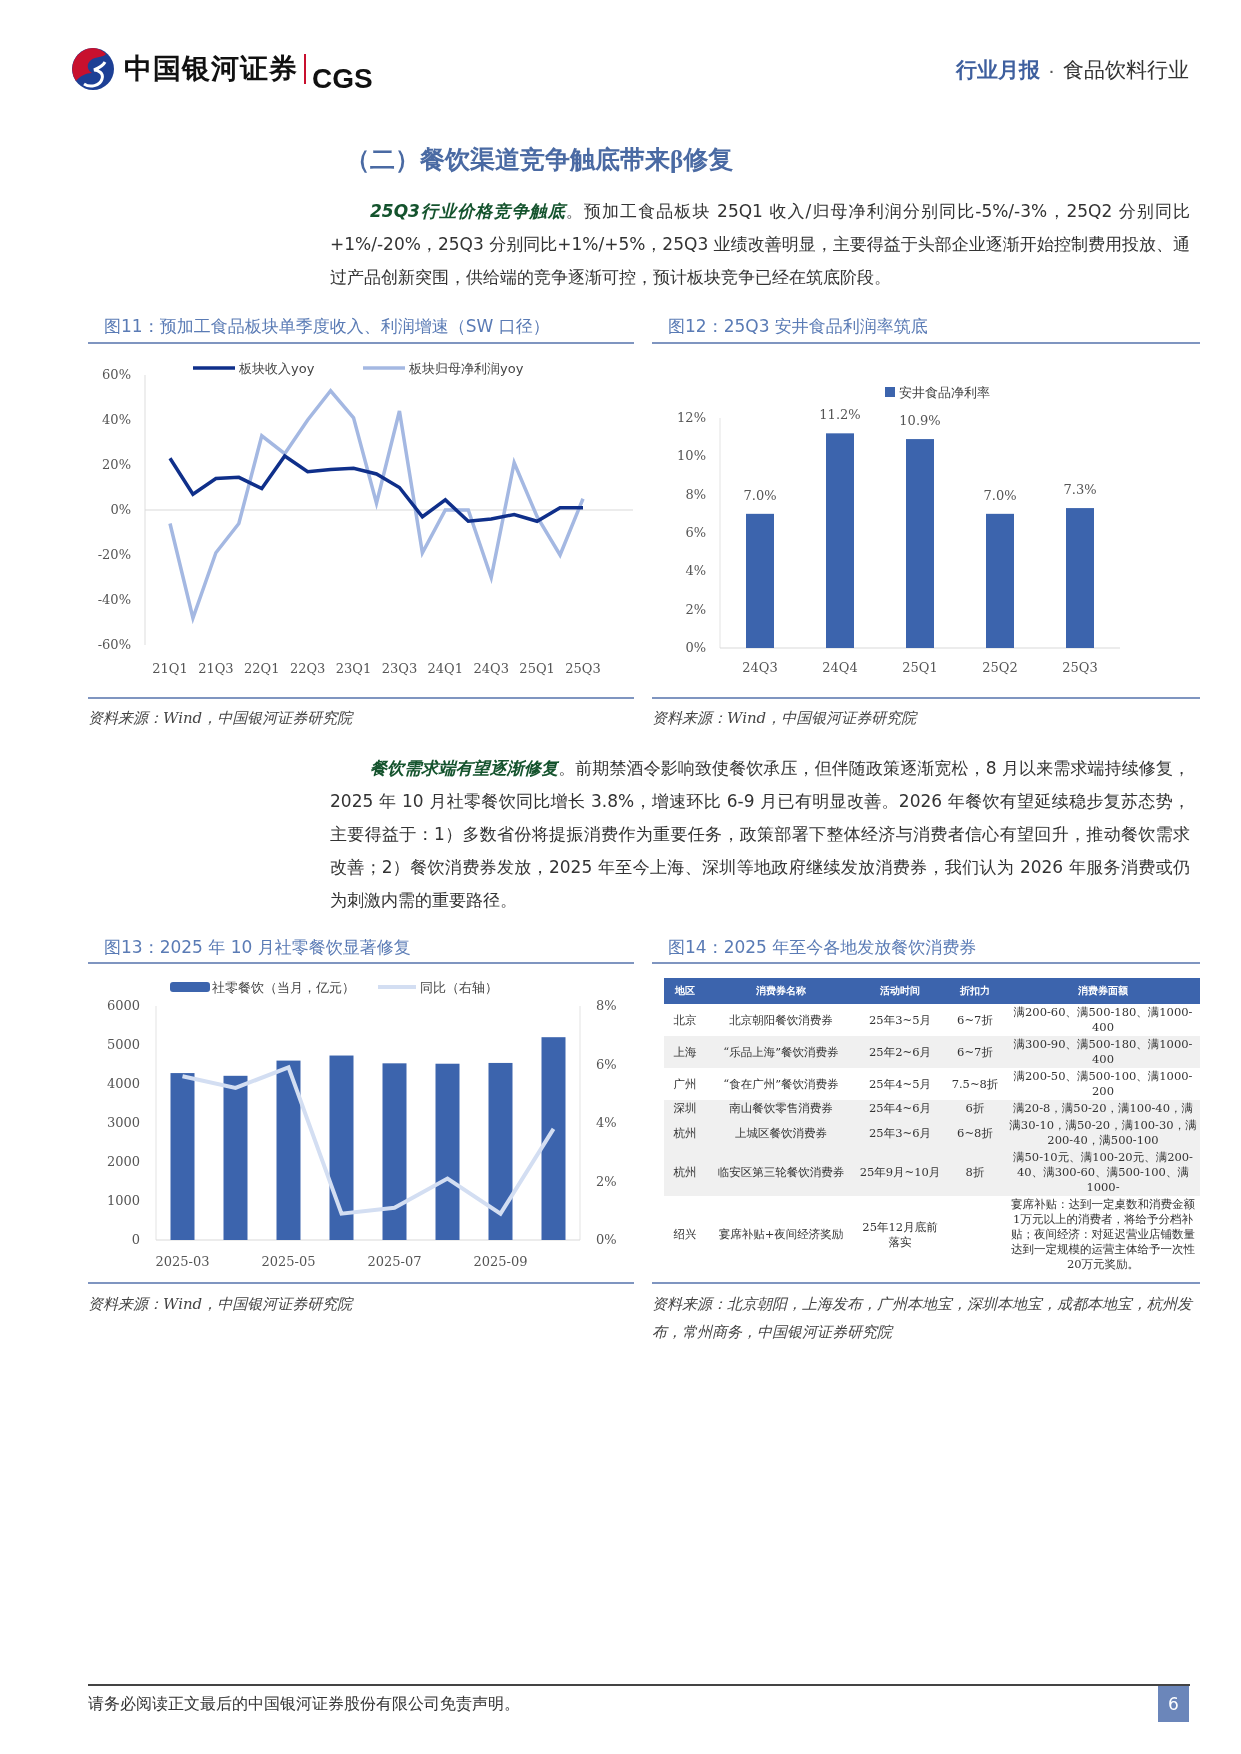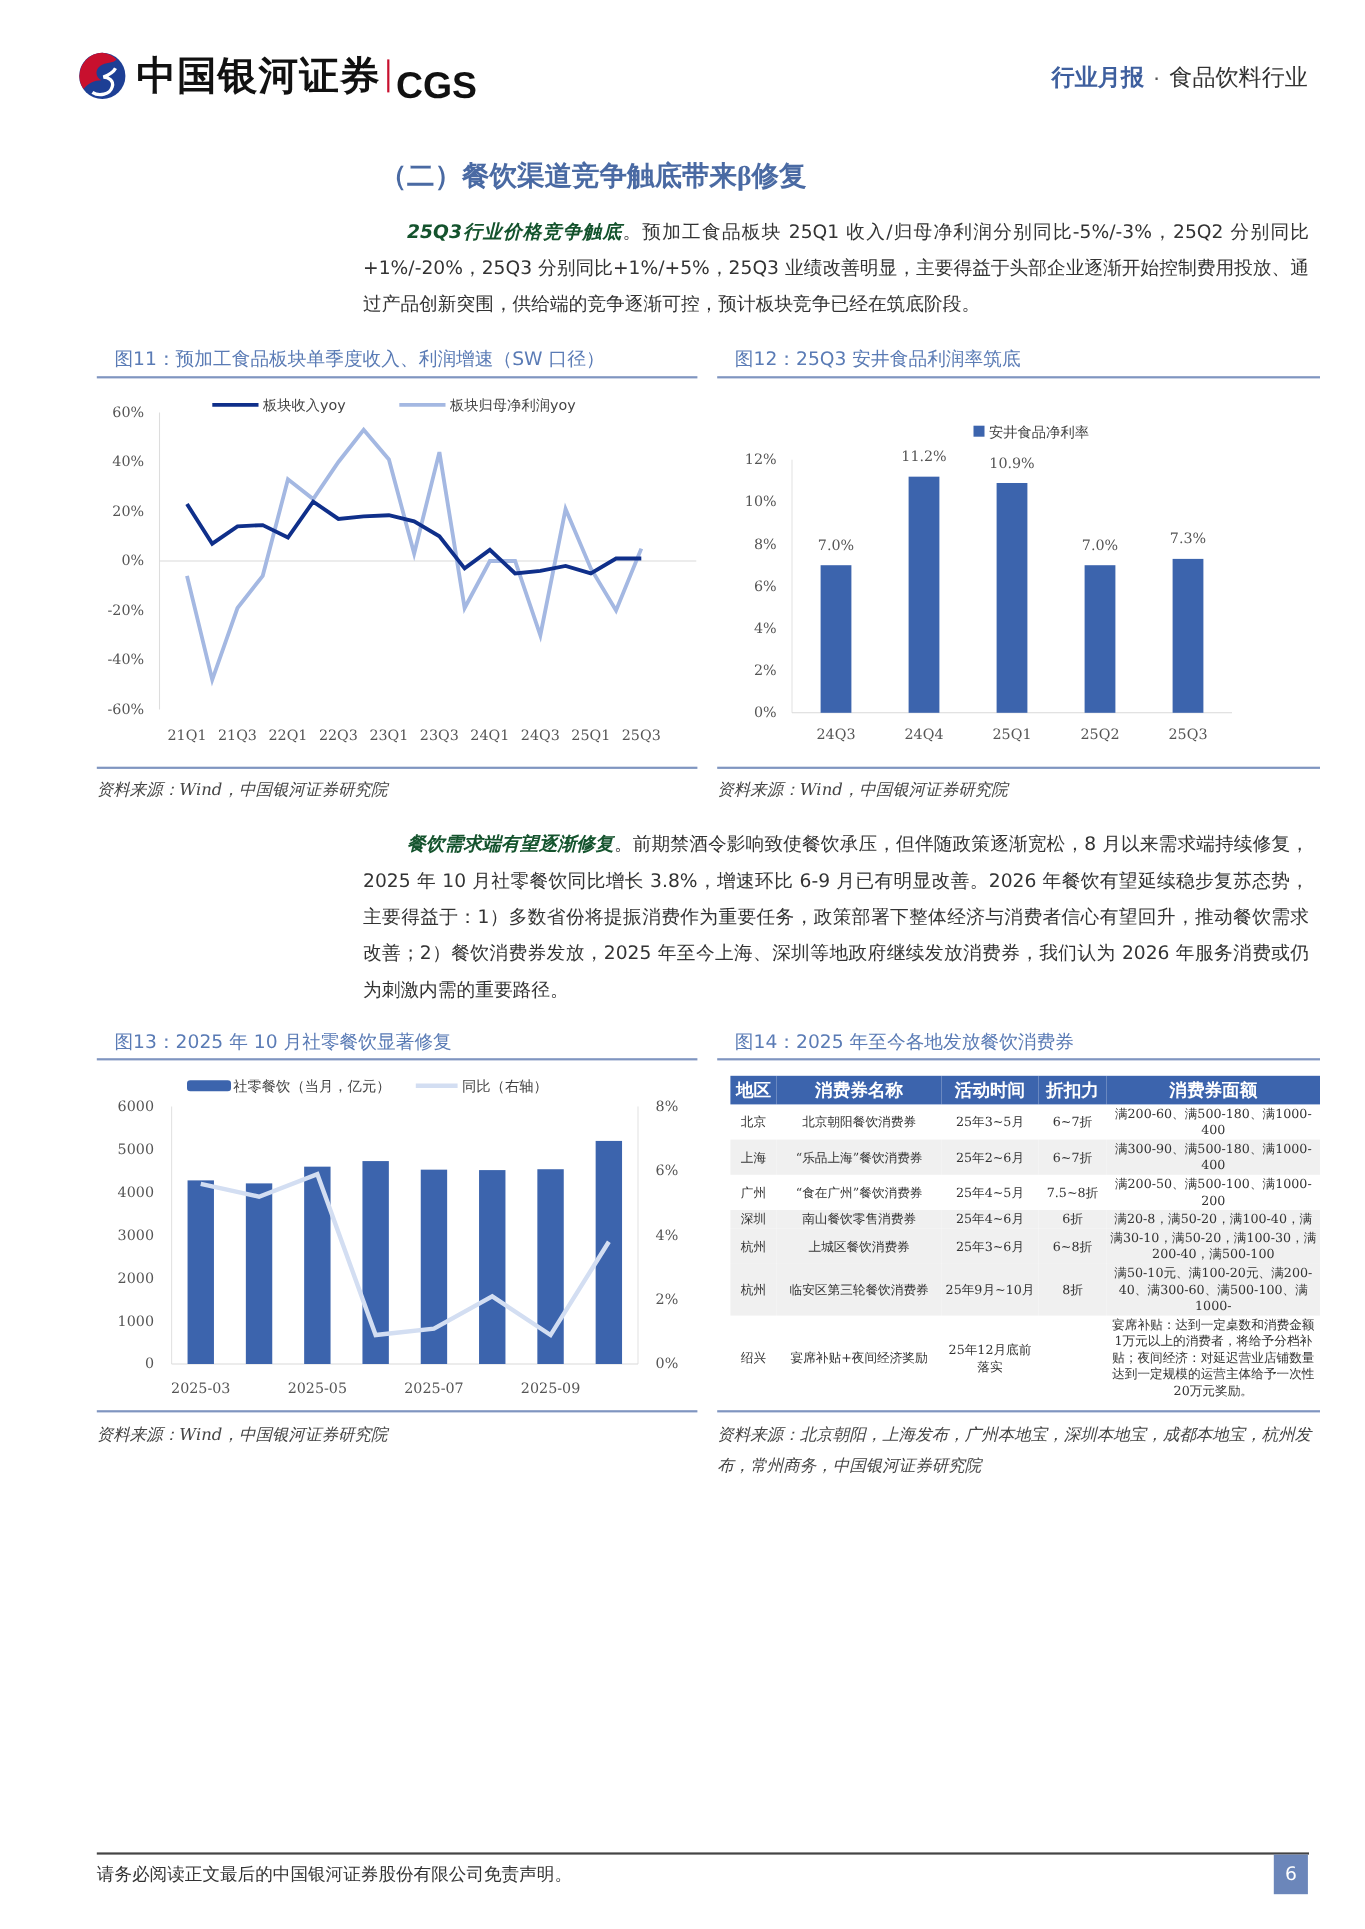--- a/index.html
+++ b/index.html
@@ -3,42 +3,42 @@
 <meta charset="utf-8">
 <style>
   * { box-sizing: border-box; margin: 0; padding: 0; }
   html, body { width: 1241px; height: 1754px; background: #fff; overflow: hidden; }
   body { position: relative; font-family: "DejaVu Serif", "Liberation Serif", serif; color: #333; }
   .abs { position: absolute; }
 
   
   .logo { left: 70px; top: 46px; display: flex; align-items: center; height: 46px; }
   .logo-mark { width: 46px; height: 46px; }
-  .logo-cn { font-family: "DejaVu Sans", sans-serif; font-weight: bold; font-size: 36px; color: #111; margin-left: 8px; letter-spacing: 1px; }
+  .logo-cn { font-family: "DejaVu Sans", sans-serif; font-weight: bold; font-size: 28px; color: #111; margin-left: 8px; letter-spacing: 1px; }
   .logo-sep { width: 2px; height: 30px; background: #c8102e; margin: 0 6px; }
-  .logo-en { font-family: "Liberation Sans", sans-serif; font-weight: bold; font-size: 34px; color: #111; margin-top: 19px; }
+  .logo-en { font-family: "Liberation Sans", sans-serif; font-weight: bold; font-size: 28px; color: #111; margin-top: 19px; }
   .hdr-right { right: 52px; top: 56px; font-size: 21px; font-family: Liberation Sans, sans-serif; }
   .hdr-right .a { color: #3e5f9e; font-weight: bold; }
   .hdr-right .dot { color: #555; margin: 0 8px; }
   .hdr-right .b { color: #333; }
 
   .h2 { left: 345px; top: 143px; font-size: 25px; font-weight: bold; color: #4a6aa3; font-family: Liberation Serif, serif; }
   .para { left: 330px; width: 860px; font-size: 17px; line-height: 33px; color: #333; text-align: justify; font-family: "DejaVu Sans", sans-serif; }
   .para .lead { text-indent: 40px; }
   .para b { color: #14532d; font-style: italic; }
 
   .fig-title { font-size: 17px; color: #5a7bb5; font-family: "DejaVu Sans", sans-serif; }
   .rule { height: 2px; background: #7f95c0; }
   .src { font-size: 15px; font-style: italic; color: #444; font-family: "DejaVu Serif", serif; line-height: 28px; }
   .axis-t { font-size: 13px; fill: #555; font-family: "DejaVu Serif", serif; }
   .leg-t { font-size: 13px; fill: #444; font-family: "DejaVu Sans", sans-serif; }
 
   
   .tbl { left: 664px; top: 978px; width: 536px; border-collapse: collapse; font-size: 11.5px; font-family: "DejaVu Serif", serif; color: #333; }
-  .tbl th { background: #3c64ad; color: #fff; font-weight: bold; height: 26px; font-family: "DejaVu Sans", sans-serif; font-size: 16px; }
+  .tbl th { background: #3c64ad; color: #fff; font-weight: bold; height: 26px; font-family: "DejaVu Sans", sans-serif; font-size: 10px; }
   .tbl td { text-align: center; padding: 1px 2px; line-height: 15px; }
   .tbl tr.alt td { background: #f0f0f0; }
   .tbl td.c-region { width: 42px; }
   .tbl td.c-name { width: 150px; }
   .tbl td.c-time { width: 88px; }
   .tbl td.c-disc { width: 62px; }
 
   .footer-line { left: 88px; top: 1684px; width: 1102px; height: 2px; background: #444; }
   .footer-text { left: 88px; top: 1694px; font-size: 16px; color: #333; font-family: "DejaVu Sans", sans-serif; }
   .page-num { left: 1158px; top: 1686px; width: 31px; height: 36px; background: #6b86ba; color: #fff; font-size: 17px; text-align: center; line-height: 36px; font-family: "DejaVu Sans", sans-serif; }

